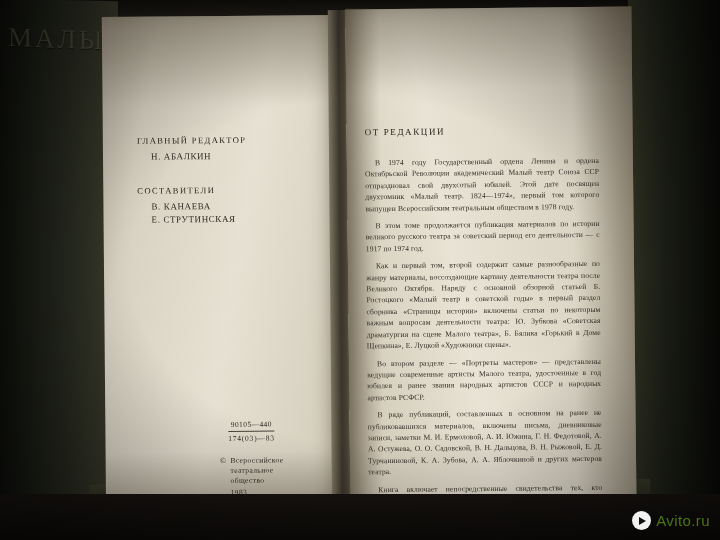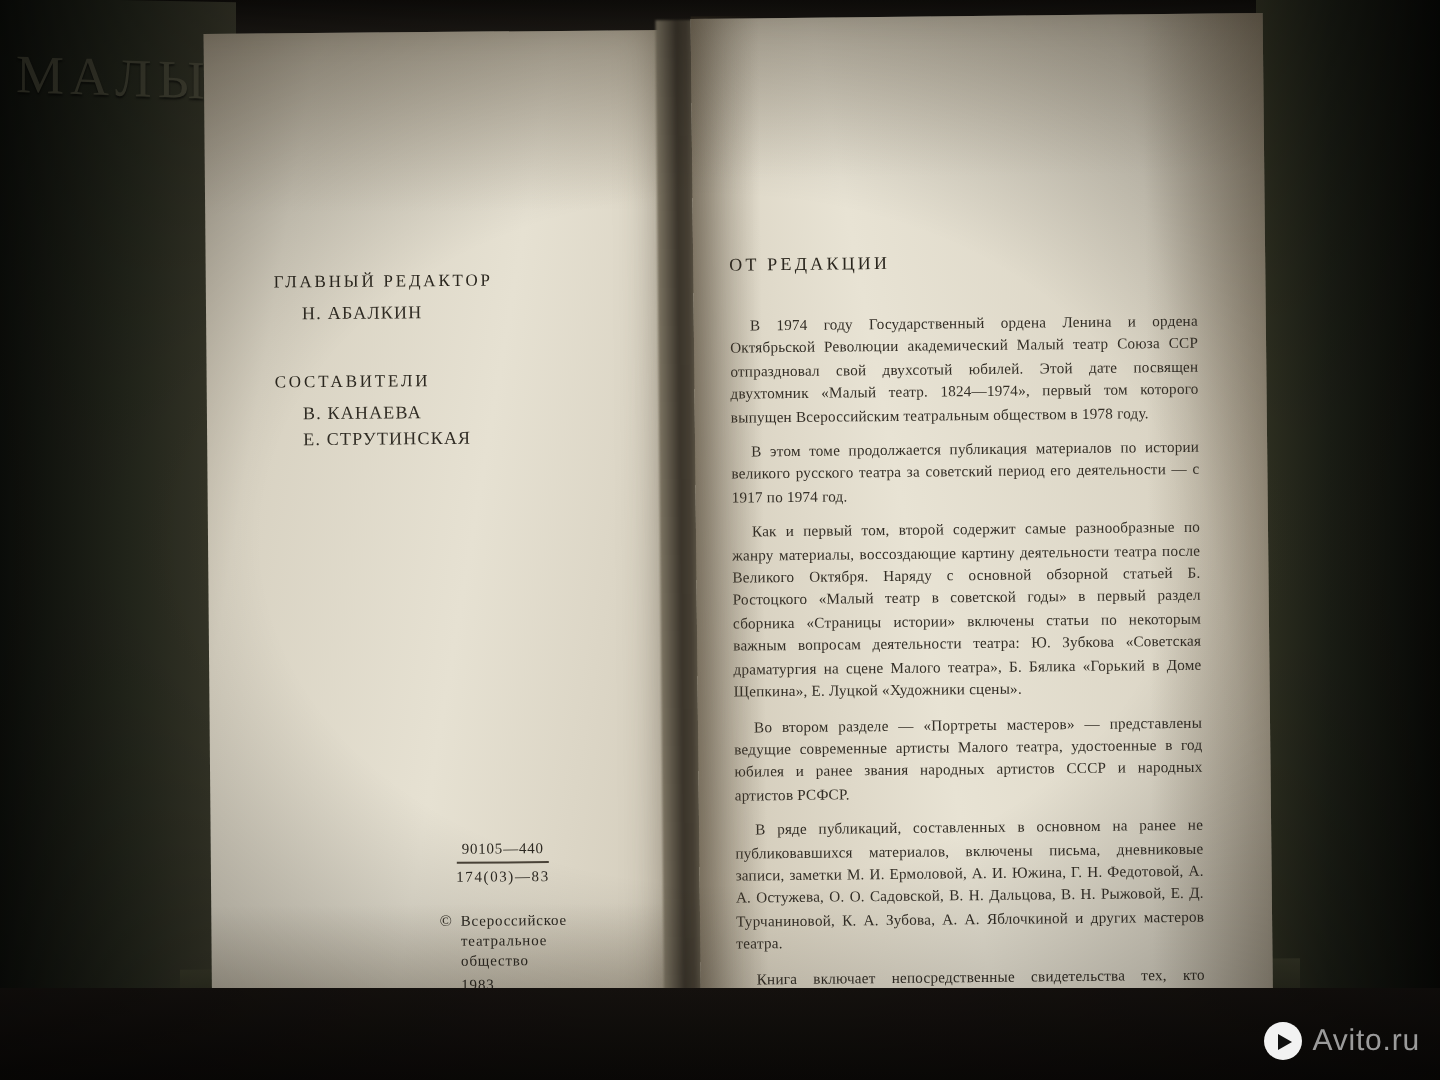--- a/index.html
+++ b/index.html
@@ -258,21 +258,21 @@
   }
   .wm-badge span {
     display: block;
     width: 0; height: 0;
     border-left: 7px solid #111;
     border-top: 4.5px solid transparent;
     border-bottom: 4.5px solid transparent;
     margin-left: 2px;
   }
   .wm-text {
-    color: #a3a3a3;
+    color: #4d7c0f;
     font-size: 15px;
     letter-spacing: 0.4px;
     font-family: "Liberation Sans", sans-serif;
   }
   
   .vignette {
     position: absolute;
     inset: 0;
     pointer-events: none;
     background: radial-gradient(ellipse at 50% 50%, rgba(0,0,0,0) 45%, rgba(0,0,0,0.45) 100%);

